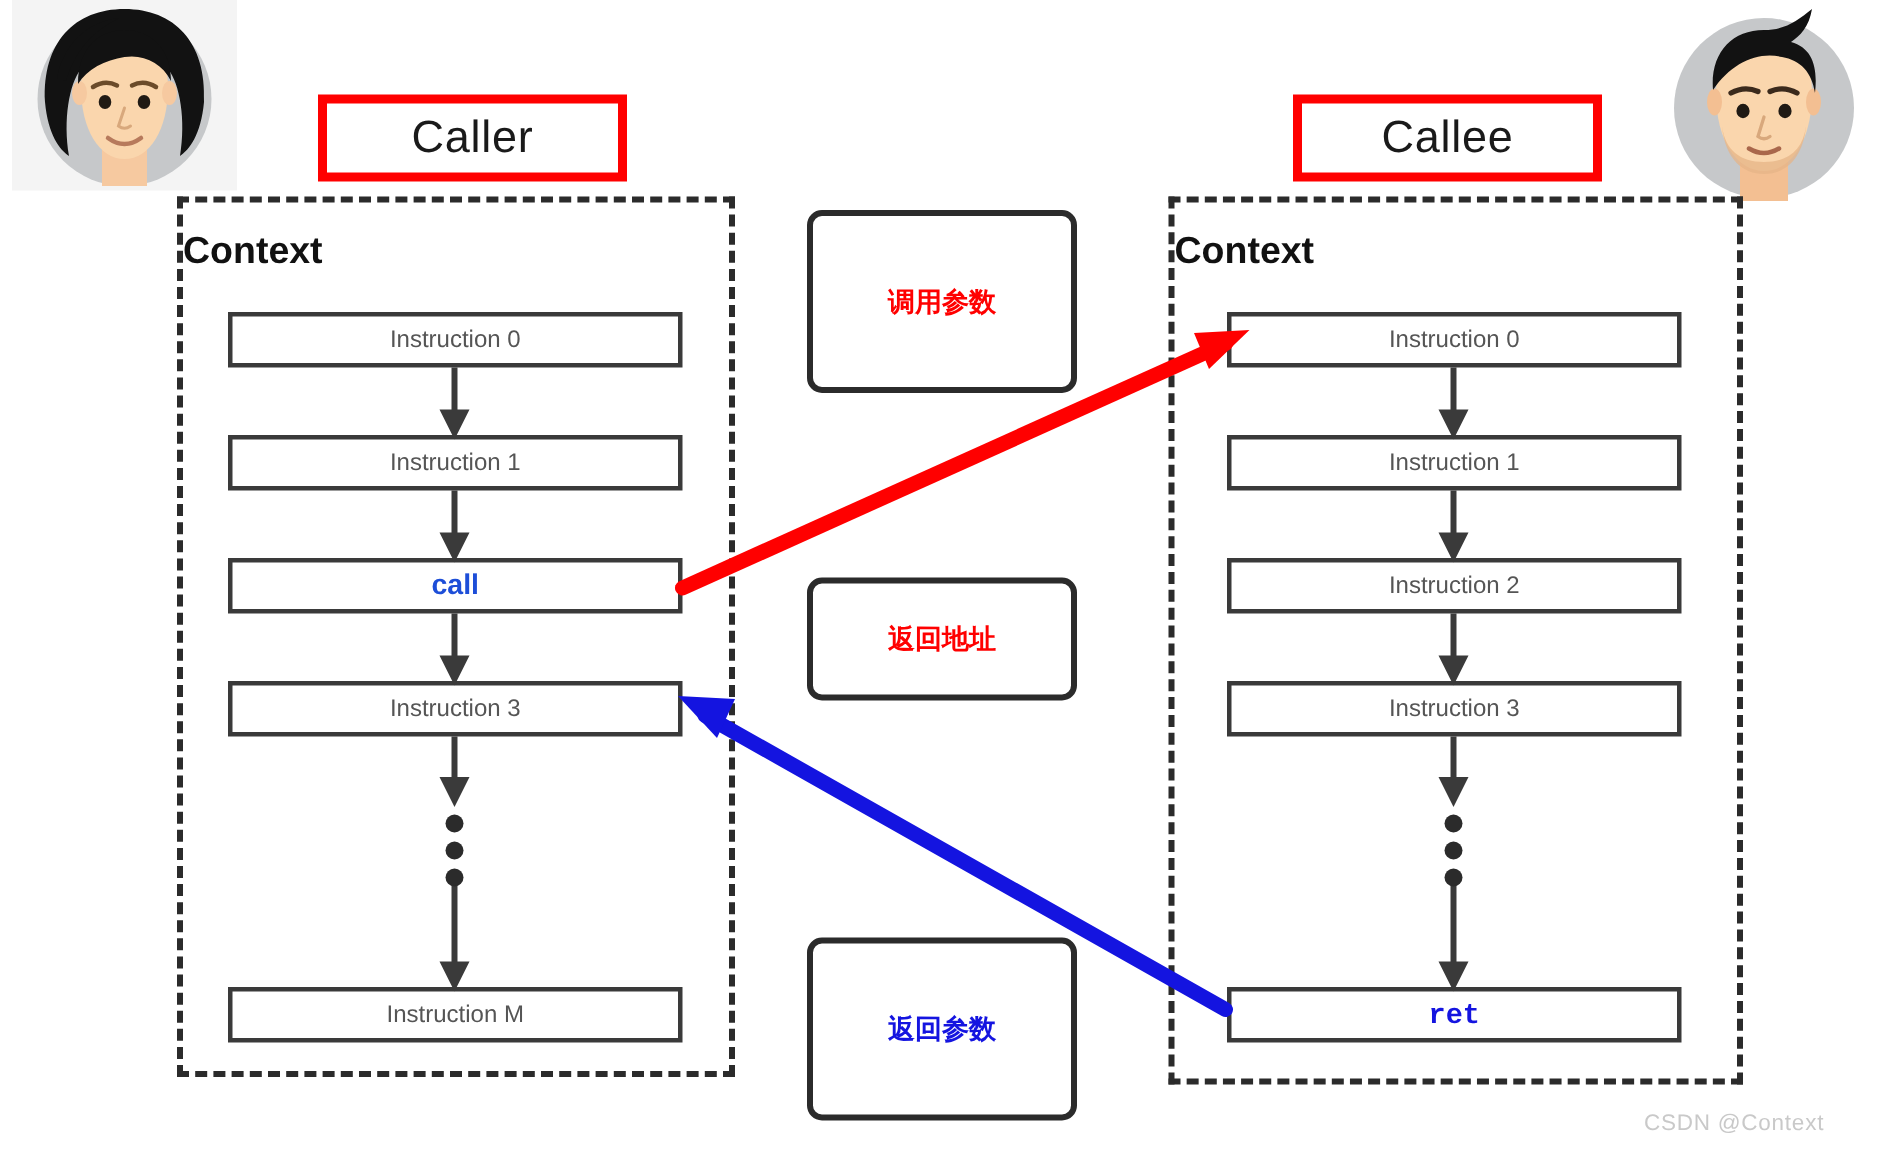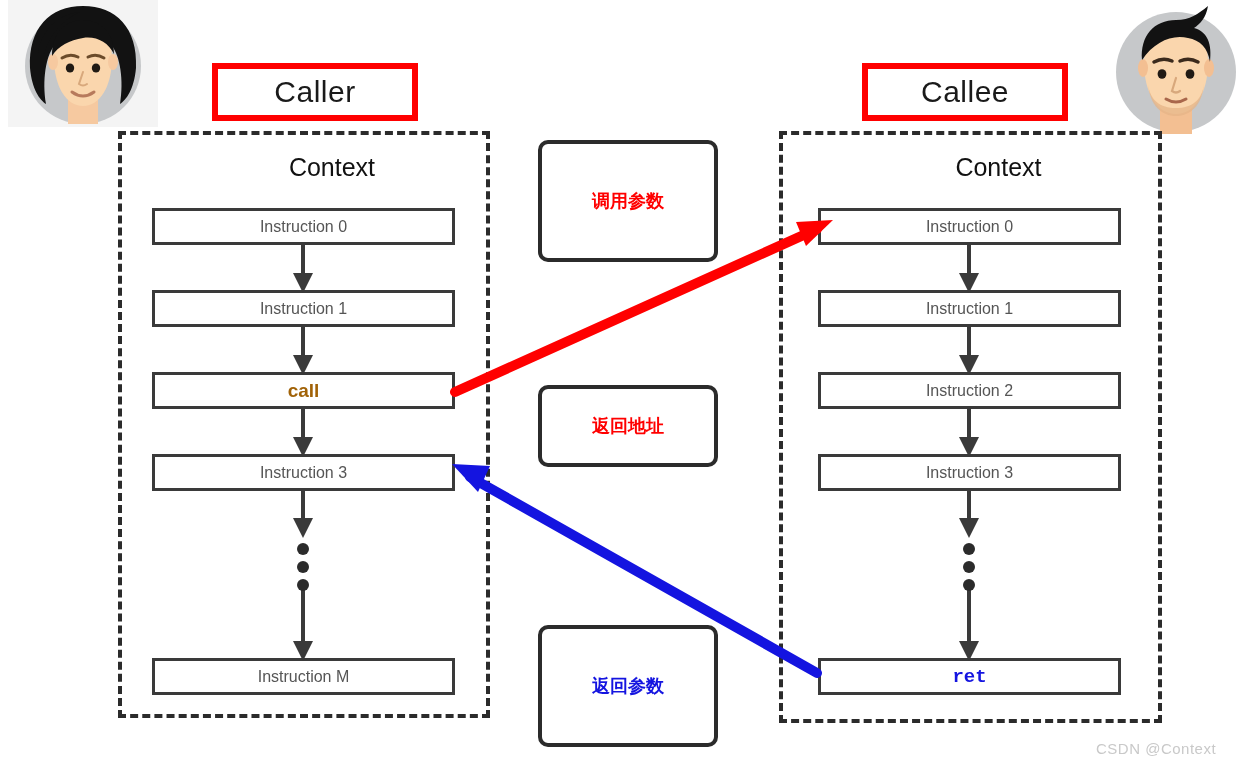--- a/index.html
+++ b/index.html
@@ -21,32 +21,32 @@
     font-size:30px;color:#1a1a1a;letter-spacing:.5px;
     box-sizing:border-box;
   }
 
   
   .context-frame{
     position:absolute;border:4px dashed #2b2b2b;background:transparent;
     box-sizing:border-box;
   }
   .context-title{
-    position:absolute;width:100%;text-align:center;
-    font-size:25px;font-weight:normal;color:#111;padding-left:28px;
+    position:absolute;width:100%;text-align:left;
+    font-size:25px;font-weight:bold;color:#111;
   }
 
   
   .instr{
     position:absolute;border:3px solid #3a3a3a;background:#ffffff;
     display:flex;align-items:center;justify-content:center;
     font-size:16px;color:#555;box-sizing:border-box;
   }
   .instr.kw{font-weight:bold;font-size:19px;}
-  .instr.kw-red{color:#a16207;}
+  .instr.kw-red{color:#1d4ed8;}
   .instr.kw-blue{color:#1414e0;}
 
   
   .note-box{
     position:absolute;border:4px solid #2b2b2b;border-radius:10px;
     background:#ffffff;display:flex;align-items:center;justify-content:center;
     font-size:18px;font-weight:bold;box-sizing:border-box;
   }
   .note-red{color:#ff0000;}
   .note-blue{color:#1414e0;}

